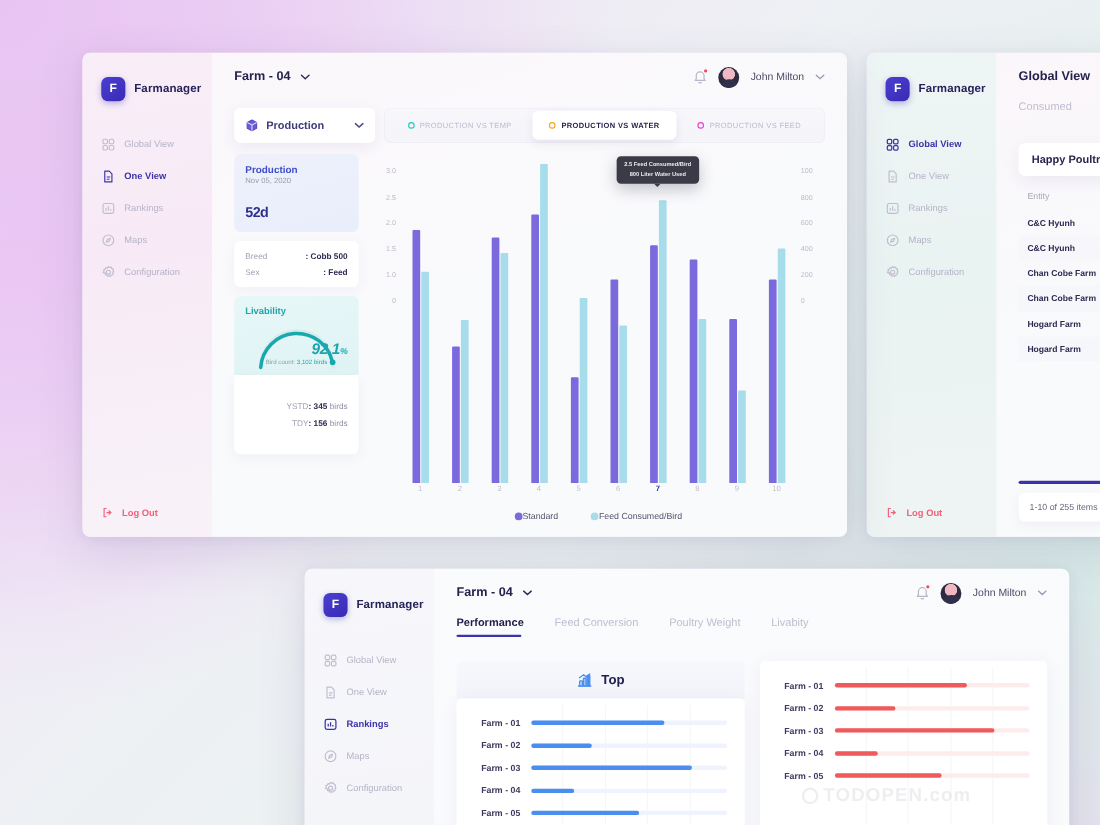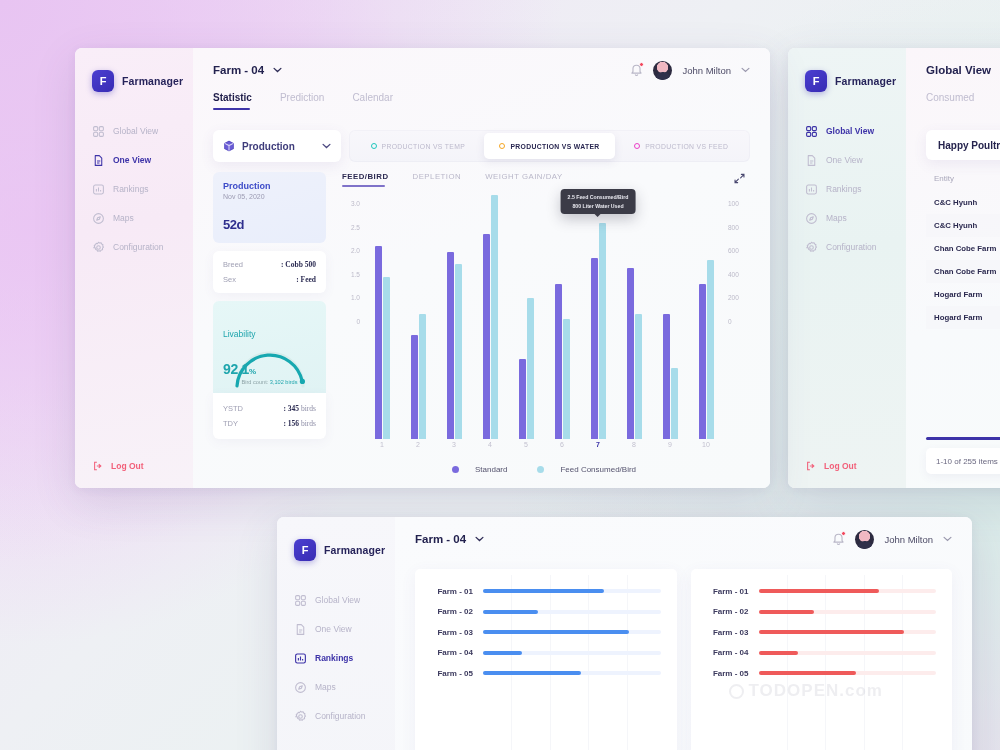--- a/index.html
+++ b/index.html
@@ -145,38 +145,38 @@
   }
   .cp-title { font-size: 9px; font-weight: bold; color: #3d4bc8; }
   .cp-date { font-size: 7px; color: #9b9ab2; margin-top: 2px; }
   .cp-big { margin-top: 7px; font-size: 26px; font-weight: bold; color: #2f2f8e; line-height: 1; letter-spacing: -.5px; }
   .cp-big span { font-size: 13px; }
 
   .card-wht { background: #fff; border-radius: 6px; padding: 9px 10px; box-shadow: 0 3px 12px rgba(96,82,150,.06); }
   .kv { display: flex; font-size: 7.5px; color: #a0a0b4; margin-bottom: 6px; }
   .kv:last-child { margin-bottom: 0; }
   .kv .k { flex: 1; }
-  .kv .v { color: #2b2b52; font-weight: bold; font-family: Liberation Serif, serif; }
+  .kv .v { color: #2b2b52; font-weight: bold; }
   .kv .v em { color: #8d8da6; font-weight: normal; font-style: normal; }
 
   .card-liv {
     background: linear-gradient(170deg,#e6f7f7,#e0f3f4);
     border-radius: 6px 6px 0 0; padding: 8px 10px 4px 10px;
   }
-  .liv-title { font-size: 8.5px; font-weight: normal; color: #1fa5ad; margin-top: 20px; }
+  .liv-title { font-size: 8.5px; font-weight: bold; color: #1fa5ad; }
   .gauge { position: relative; height: 48px; margin-top: 2px; }
   .gauge svg { position: absolute; left: 50%; top: 0; transform: translateX(-50%); }
   .gauge-val {
-    position: absolute; left: 0; right: 0; top: 20px; text-align: left;
-    font-size: 14px; font-weight: bold; color: #1fa5ad; letter-spacing: -.3px;
+    position: absolute; left: 0; right: 0; top: 20px; text-align: right;
+    font-size: 14px; font-weight: bold; color: #1fa5ad; letter-spacing: -.3px; font-style: italic;
   }
   .gauge-val span { font-size: 8px; }
   .gauge-sub { position: absolute; left: 0; right: 0; top: 38px; text-align: center; font-size: 5.6px; color: #8fa4a8; }
   .gauge-sub em { color: #1fa5ad; font-style: normal; }
-  .card-liv-foot { background: #fff; border-radius: 0 0 6px 6px; padding: 11px 10px; box-shadow: 0 3px 12px rgba(96,82,150,.06); }
+  .card-liv-foot { background: #fff; border-radius: 0 0 6px 6px; padding: 24px 10px; box-shadow: 0 3px 12px rgba(96,82,150,.06); text-align: right; }
 
   
   .chartcard { flex: 1; display: flex; flex-direction: column; min-width: 0; }
   .ch-tabs { display: flex; align-items: flex-start; padding: 0 4px; }
   .ch-tab { font-size: 7.8px; letter-spacing: .5px; color: #b9b7c9; margin-right: 24px; padding-bottom: 6px; position: relative; cursor: pointer; }
   .ch-tab.active { color: #2b2850; font-weight: bold; }
   .ch-tab.active:after { content: ""; position: absolute; left: 0; right: 4px; bottom: 0; height: 2px; background: #7f72c9; border-radius: 2px; }
   .expand { margin-left: auto; width: 13px; height: 13px; cursor: pointer; }
   .expand svg { width: 13px; height: 13px; display: block; }
 
@@ -200,21 +200,21 @@
     box-shadow: 0 5px 14px rgba(40,40,60,.26);
   }
   .tooltip div { font-size: 5.2px; color: #e8e8ef; font-weight: bold; line-height: 1.65; white-space: nowrap; text-align: center; }
   .tooltip:after {
     content: ""; position: absolute; left: 50%; bottom: -3px; transform: translateX(-50%);
     width: 0; height: 0; border-left: 3px solid transparent; border-right: 3px solid transparent;
     border-top: 3px solid #3b3b47;
   }
 
   .legend { display: flex; justify-content: center; gap: 30px; padding-top: 10px; }
-  .lg { display: flex; align-items: center; gap: 16px; font-size: 8px; color: #55536e; }
+  .lg { display: flex; align-items: center; gap: 0; font-size: 8px; color: #55536e; }
   .lg .d { width: 7px; height: 7px; border-radius: 50%; }
 
   
   .gv-title { font-size: 11.5px; font-weight: bold; color: #23224f; }
   .searchbox {
     margin: 6px 20px 0 20px; height: 30px; background: #fff; border-radius: 6px;
     box-shadow: 0 4px 14px rgba(96,82,150,.09);
     display: flex; align-items: center; padding: 0 12px;
     font-size: 10px; font-weight: bold; color: #26244e;
   }
@@ -350,25 +350,20 @@
         <div class="avatar"></div>
         <span class="uname">John Milton</span>
         <span class="chev">
             <svg viewBox="0 0 10 7" fill="none" stroke="#9b99ae" stroke-width="1.4">
               <path d="M1 1.6L5 5.3 9 1.6" stroke-linecap="round"></path>
             </svg>
           </span>
       </div>
     </div>
 
-    <div class="tabrow">
-      <div class="tab active">Statistic</div>
-      <div class="tab">Prediction</div>
-      <div class="tab">Calendar</div>
-    </div>
 
     <div class="sel-row">
       <div class="prod-sel">
         <span class="cube">
             <svg viewBox="0 0 14 14" fill="none" stroke="#5a4fc4" stroke-width="1.2">
               <path d="M7 1.4l5 2.5v6.2L7 12.6 2 10.1V3.9z" fill="#6a5cd6" stroke-linejoin="round"></path>
               <path d="M2 3.9l5 2.6 5-2.6M7 6.5v6.1" stroke="#dcd8f7"></path>
             </svg>
           </span>
         <span>Production</span>
@@ -431,30 +426,20 @@
             </div>
             <div class="kv">
               <span class="k">TDY</span>
               <span class="v"><span>: 156</span> <em>birds</em></span>
             </div>
           </div>
         </div>
       </div>
 
       <div class="chartcard">
-        <div class="ch-tabs">
-          <div class="ch-tab active">FEED/BIRD</div>
-          <div class="ch-tab">DEPLETION</div>
-          <div class="ch-tab">WEIGHT GAIN/DAY</div>
-          <div class="expand">
-            <svg viewBox="0 0 14 14" fill="none" stroke="#4a4870" stroke-width="1.2">
-                <path d="M9 2.5h2.8v2.8M11.6 2.9L8.2 6.3M5 11.5H2.2V8.7M2.4 11.1l3.4-3.4" stroke-linecap="round"></path>
-              </svg>
-          </div>
-        </div>
         <div class="plotwrap">
           <div class="axis" id="axis-left">
               <div class="t" style="top: 10px;">3.0</div>
               <div class="t" style="top: 33.6px;">2.5</div>
               <div class="t" style="top: 57.2px;">2.0</div>
               <div class="t" style="top: 80.8px;">1.5</div>
               <div class="t" style="top: 104.4px;">1.0</div>
               <div class="t" style="top: 128px;">0</div>
             </div>
           <div class="plot">
@@ -708,22 +693,40 @@
         </div>
         <div class="avatar"></div>
         <span class="uname">John Milton</span>
         <span class="chev">
             <svg viewBox="0 0 10 7" fill="none" stroke="#9b99ae" stroke-width="1.4">
               <path d="M1 1.6L5 5.3 9 1.6" stroke-linecap="round"></path>
             </svg>
           </span>
       </div>
     </div>
+    <div class="tabrow">
+      <div class="tab active">Performance</div>
+      <div class="tab">Feed Conversion</div>
+      <div class="tab">Poultry Weight</div>
+      <div class="tab">Livabity</div>
+    </div>
     <div class="rankbody">
       <div class="rankcol">
+        <div class="rank-head">
+          <span class="ico">
+              <svg viewBox="0 0 16 16" fill="none" stroke="#4a8ef0" stroke-width="1.3">
+                <path d="M2 13.5h12" stroke-linecap="round"></path>
+                <rect x="3.2" y="8.5" width="2.6" height="5" rx=".6" fill="#cfe2fd"></rect>
+                <rect x="6.8" y="6" width="2.6" height="7.5" rx=".6" fill="#9fc7fa"></rect>
+                <rect x="10.4" y="3.2" width="2.6" height="10.3" rx=".6" fill="#4a8ef0"></rect>
+                <path d="M3 5.5L7 2.6l2.6 2 3.4-2.8" stroke-linecap="round"></path>
+              </svg>
+            </span>
+          <span>Top</span>
+        </div>
         <div class="rank-body" id="top-rows">
             <div class="grid-v" style="left: 96.4px;"></div>
             <div class="grid-v" style="left: 134.8px;"></div>
             <div class="grid-v" style="left: 173.2px;"></div>
             <div class="grid-v" style="left: 211.6px;"></div>
             <div class="rline">
               <div class="rlabel">Farm - 01</div>
               <div class="rtrack blue">
                 <div class="rfill blue" style="width: 68%;"></div>
               </div>

